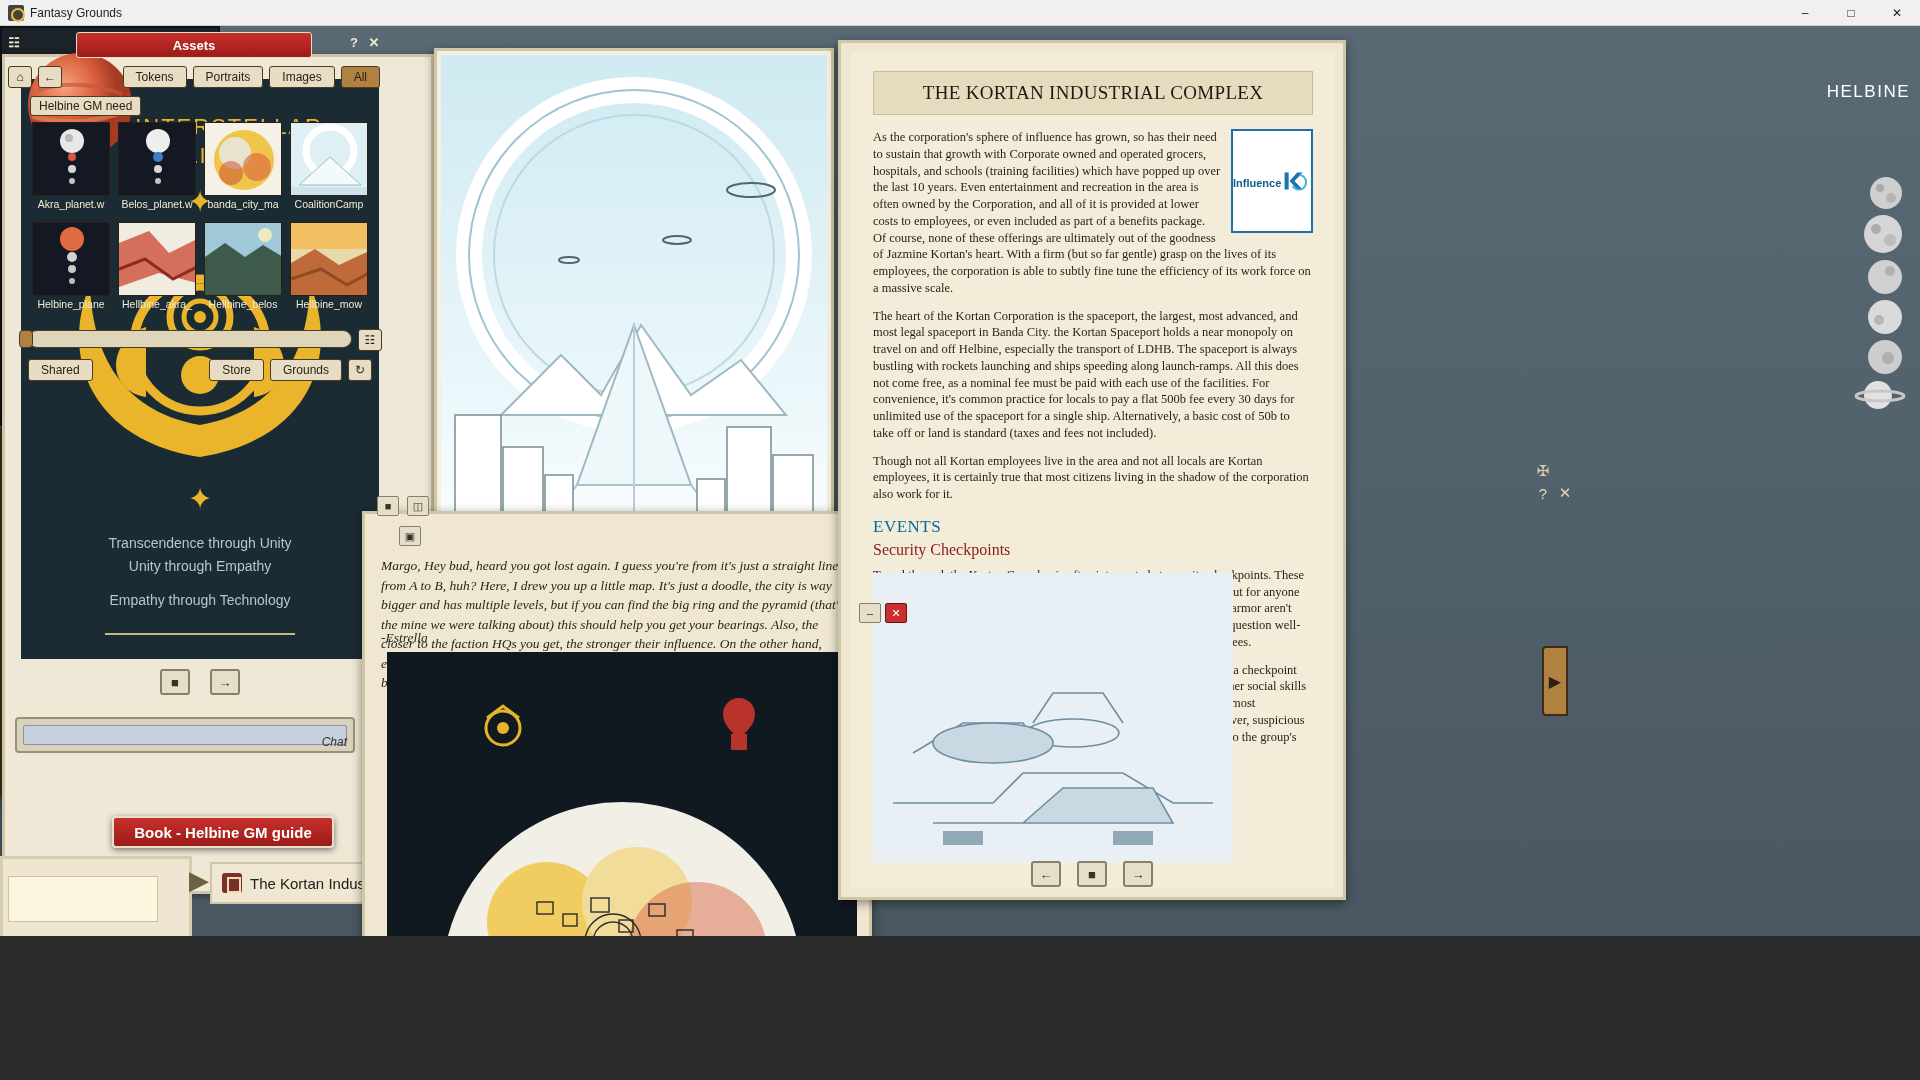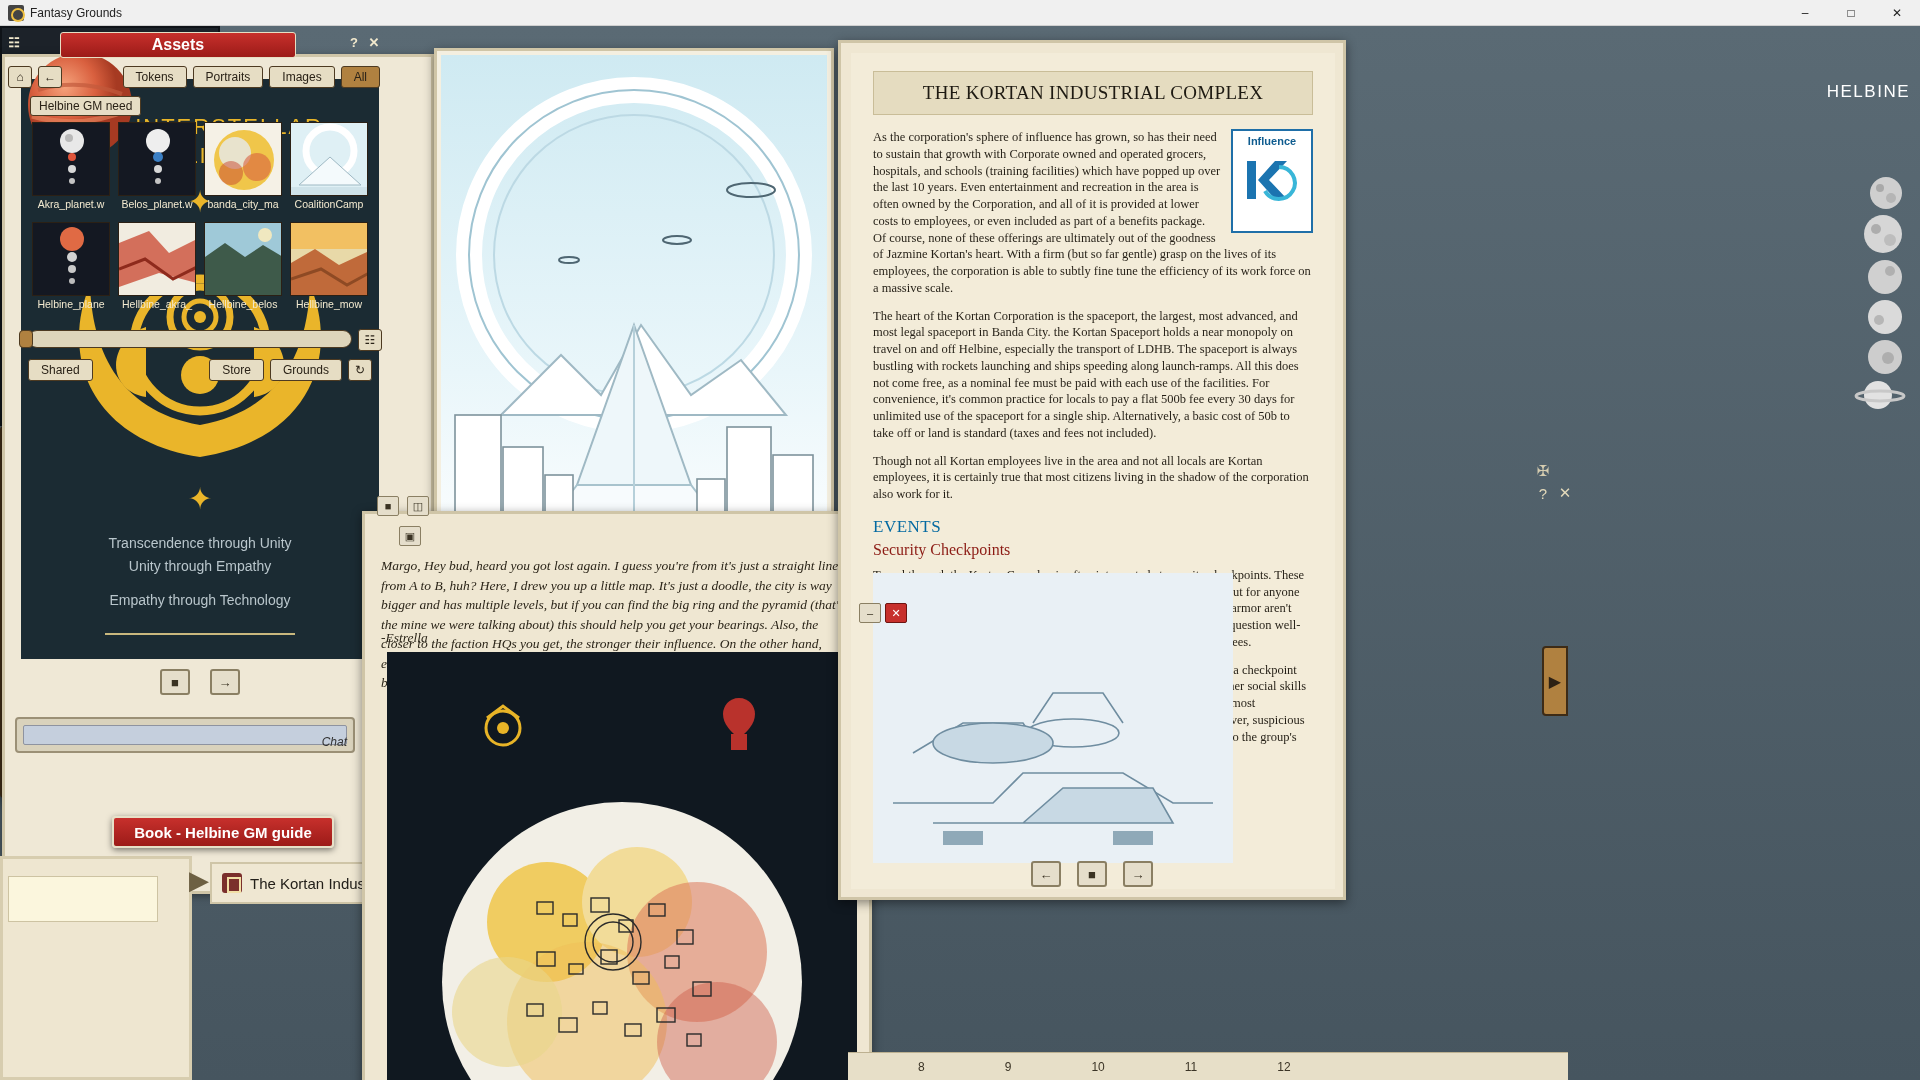--- a/index.html
+++ b/index.html
@@ -5,21 +5,21 @@
   * { box-sizing: border-box; }
   html, body {
     margin: 0; padding: 0;
     width: 1920px; height: 1080px;
     overflow: hidden;
     font-family: "Liberation Sans", sans-serif;
     background: #2b2b2b;
   }
   #root {
     position: relative;
-    width: 1920px; height: 1080px;
+    width: 1920px; height: 936px;
     background: #4a5a66;
     overflow: hidden;
   }
 
   
   .titlebar {
     position: absolute; top: 0; left: 0; width: 1920px; height: 26px;
     background: #f0f0f0;
     border-bottom: 1px solid #d0d0d0;
     display: flex; align-items: center;
@@ -196,21 +196,21 @@
   }
   .book-body { margin-top: 14px; position: relative; }
   .book-body p {
     font-family: "Liberation Serif", serif;
     font-size: 12.5px; line-height: 1.34; color: #241f16; margin: 0 0 11px 0;
     text-align: left;
   }
   .influence-box {
     float: right; width: 82px; height: 104px; margin: 0 0 6px 10px;
     background: #fff; border: 2px solid #1f6fa8;
-    display: flex; flex-direction: column; align-items: center; justify-content: flex-start;
+    display: flex; align-items: center; justify-content: flex-start;
   }
   .influence-box .ib-title { font-size: 11px; color: #0f5c8f; font-weight: bold; margin-top: 4px; }
   .h-events {
     font-family: "Liberation Serif", serif; color: #0369a1;
     font-size: 17px; margin: 14px 0 4px 0; letter-spacing: .5px;
   }
   .h-sub {
     font-family: "Liberation Serif", serif; color: #8c1b14;
     font-size: 16px; margin: 4px 0 8px 0;
   }
@@ -251,24 +251,24 @@
 
   
   .w-assets {
     left: 1180px; top: 452px; width: 388px; height: 372px;
     background: #7d5a33;
     border: 2px solid #3d2b16;
     border-radius: 4px;
     box-shadow: 0 4px 14px rgba(0,0,0,.55);
   }
   .assets-title {
-    position: absolute; left: 60px; top: 6px; width: 236px; height: 26px;
+    position: absolute; left: 76px; top: 6px; width: 236px; height: 26px;
     background: linear-gradient(180deg,#c7302c,#9c1b18);
     border: 1px solid #e8dfc4; border-radius: 3px;
-    color: #fff; font-weight: bold; font-size: 16px;
+    color: #fff; font-weight: bold; font-size: 13px;
     display: flex; align-items: center; justify-content: center;
   }
   .assets-hdr-ico {
     position: absolute; width: 16px; height: 16px;
     display: flex; align-items: center; justify-content: center;
     color: #f2e9cd; font-size: 13px; font-weight: bold;
   }
   .assets-toolbar {
     position: absolute; left: 8px; top: 38px; width: 372px; height: 26px;
     display: flex; align-items: center; gap: 6px;

